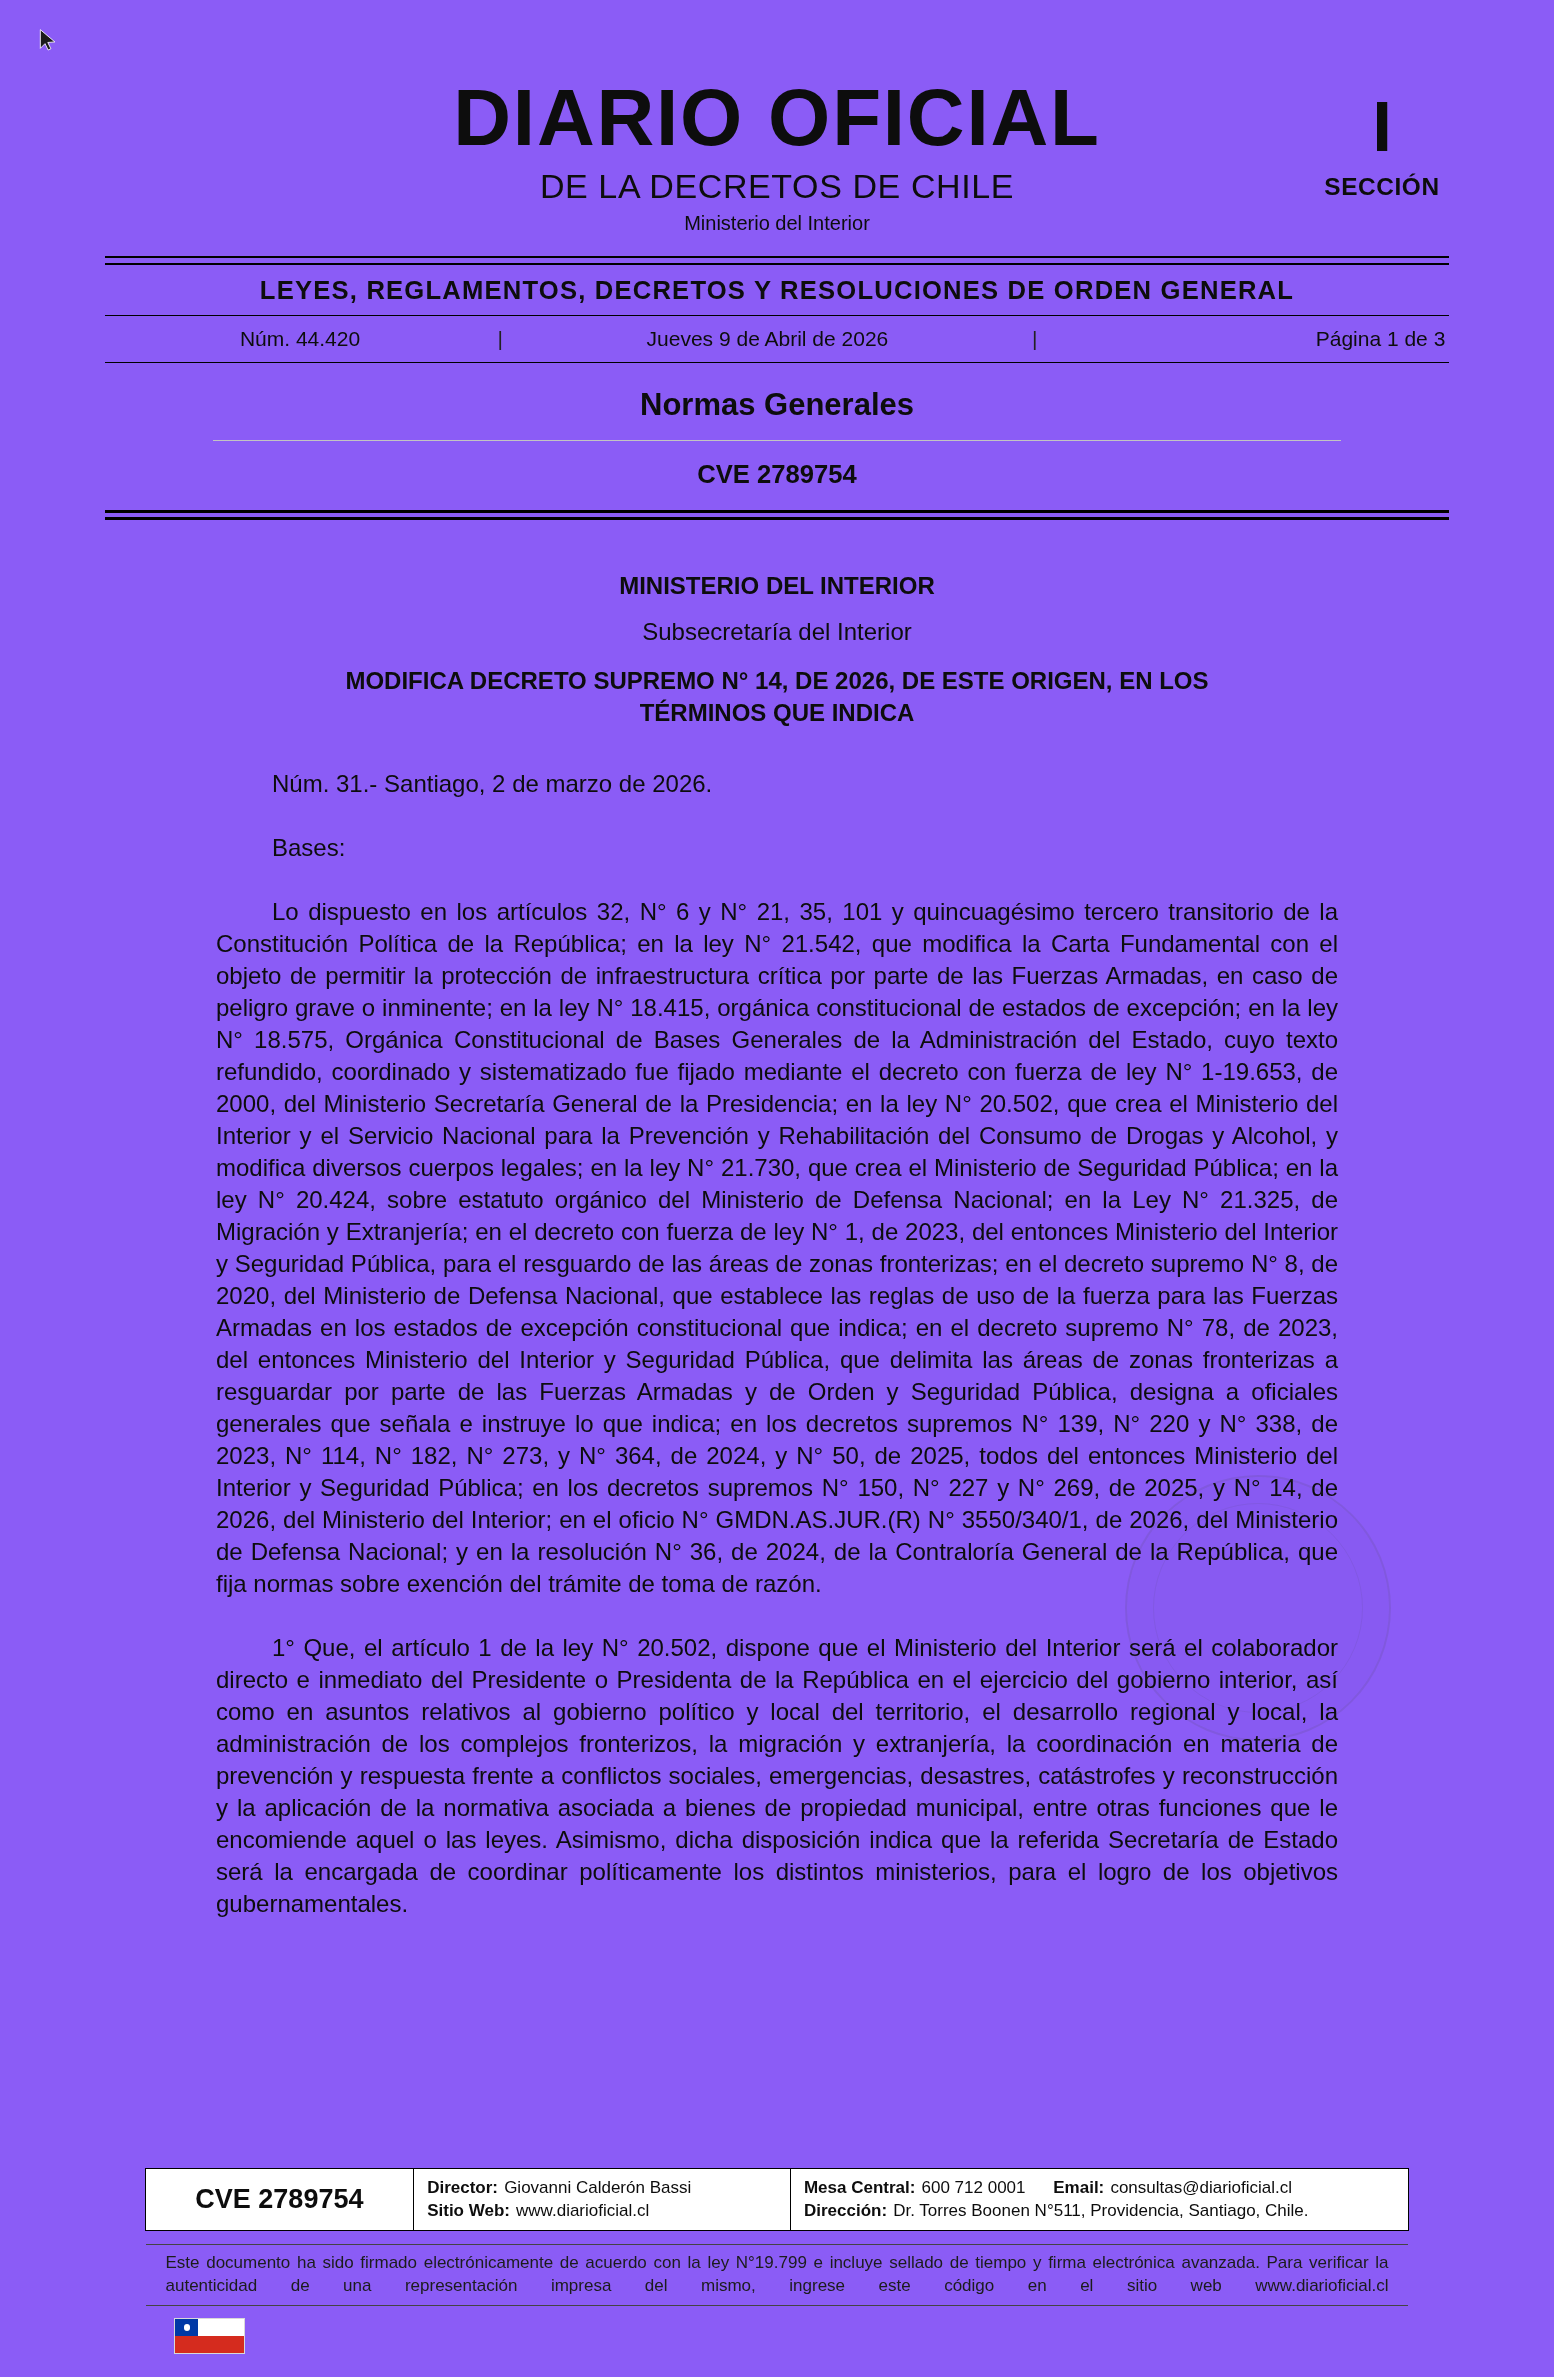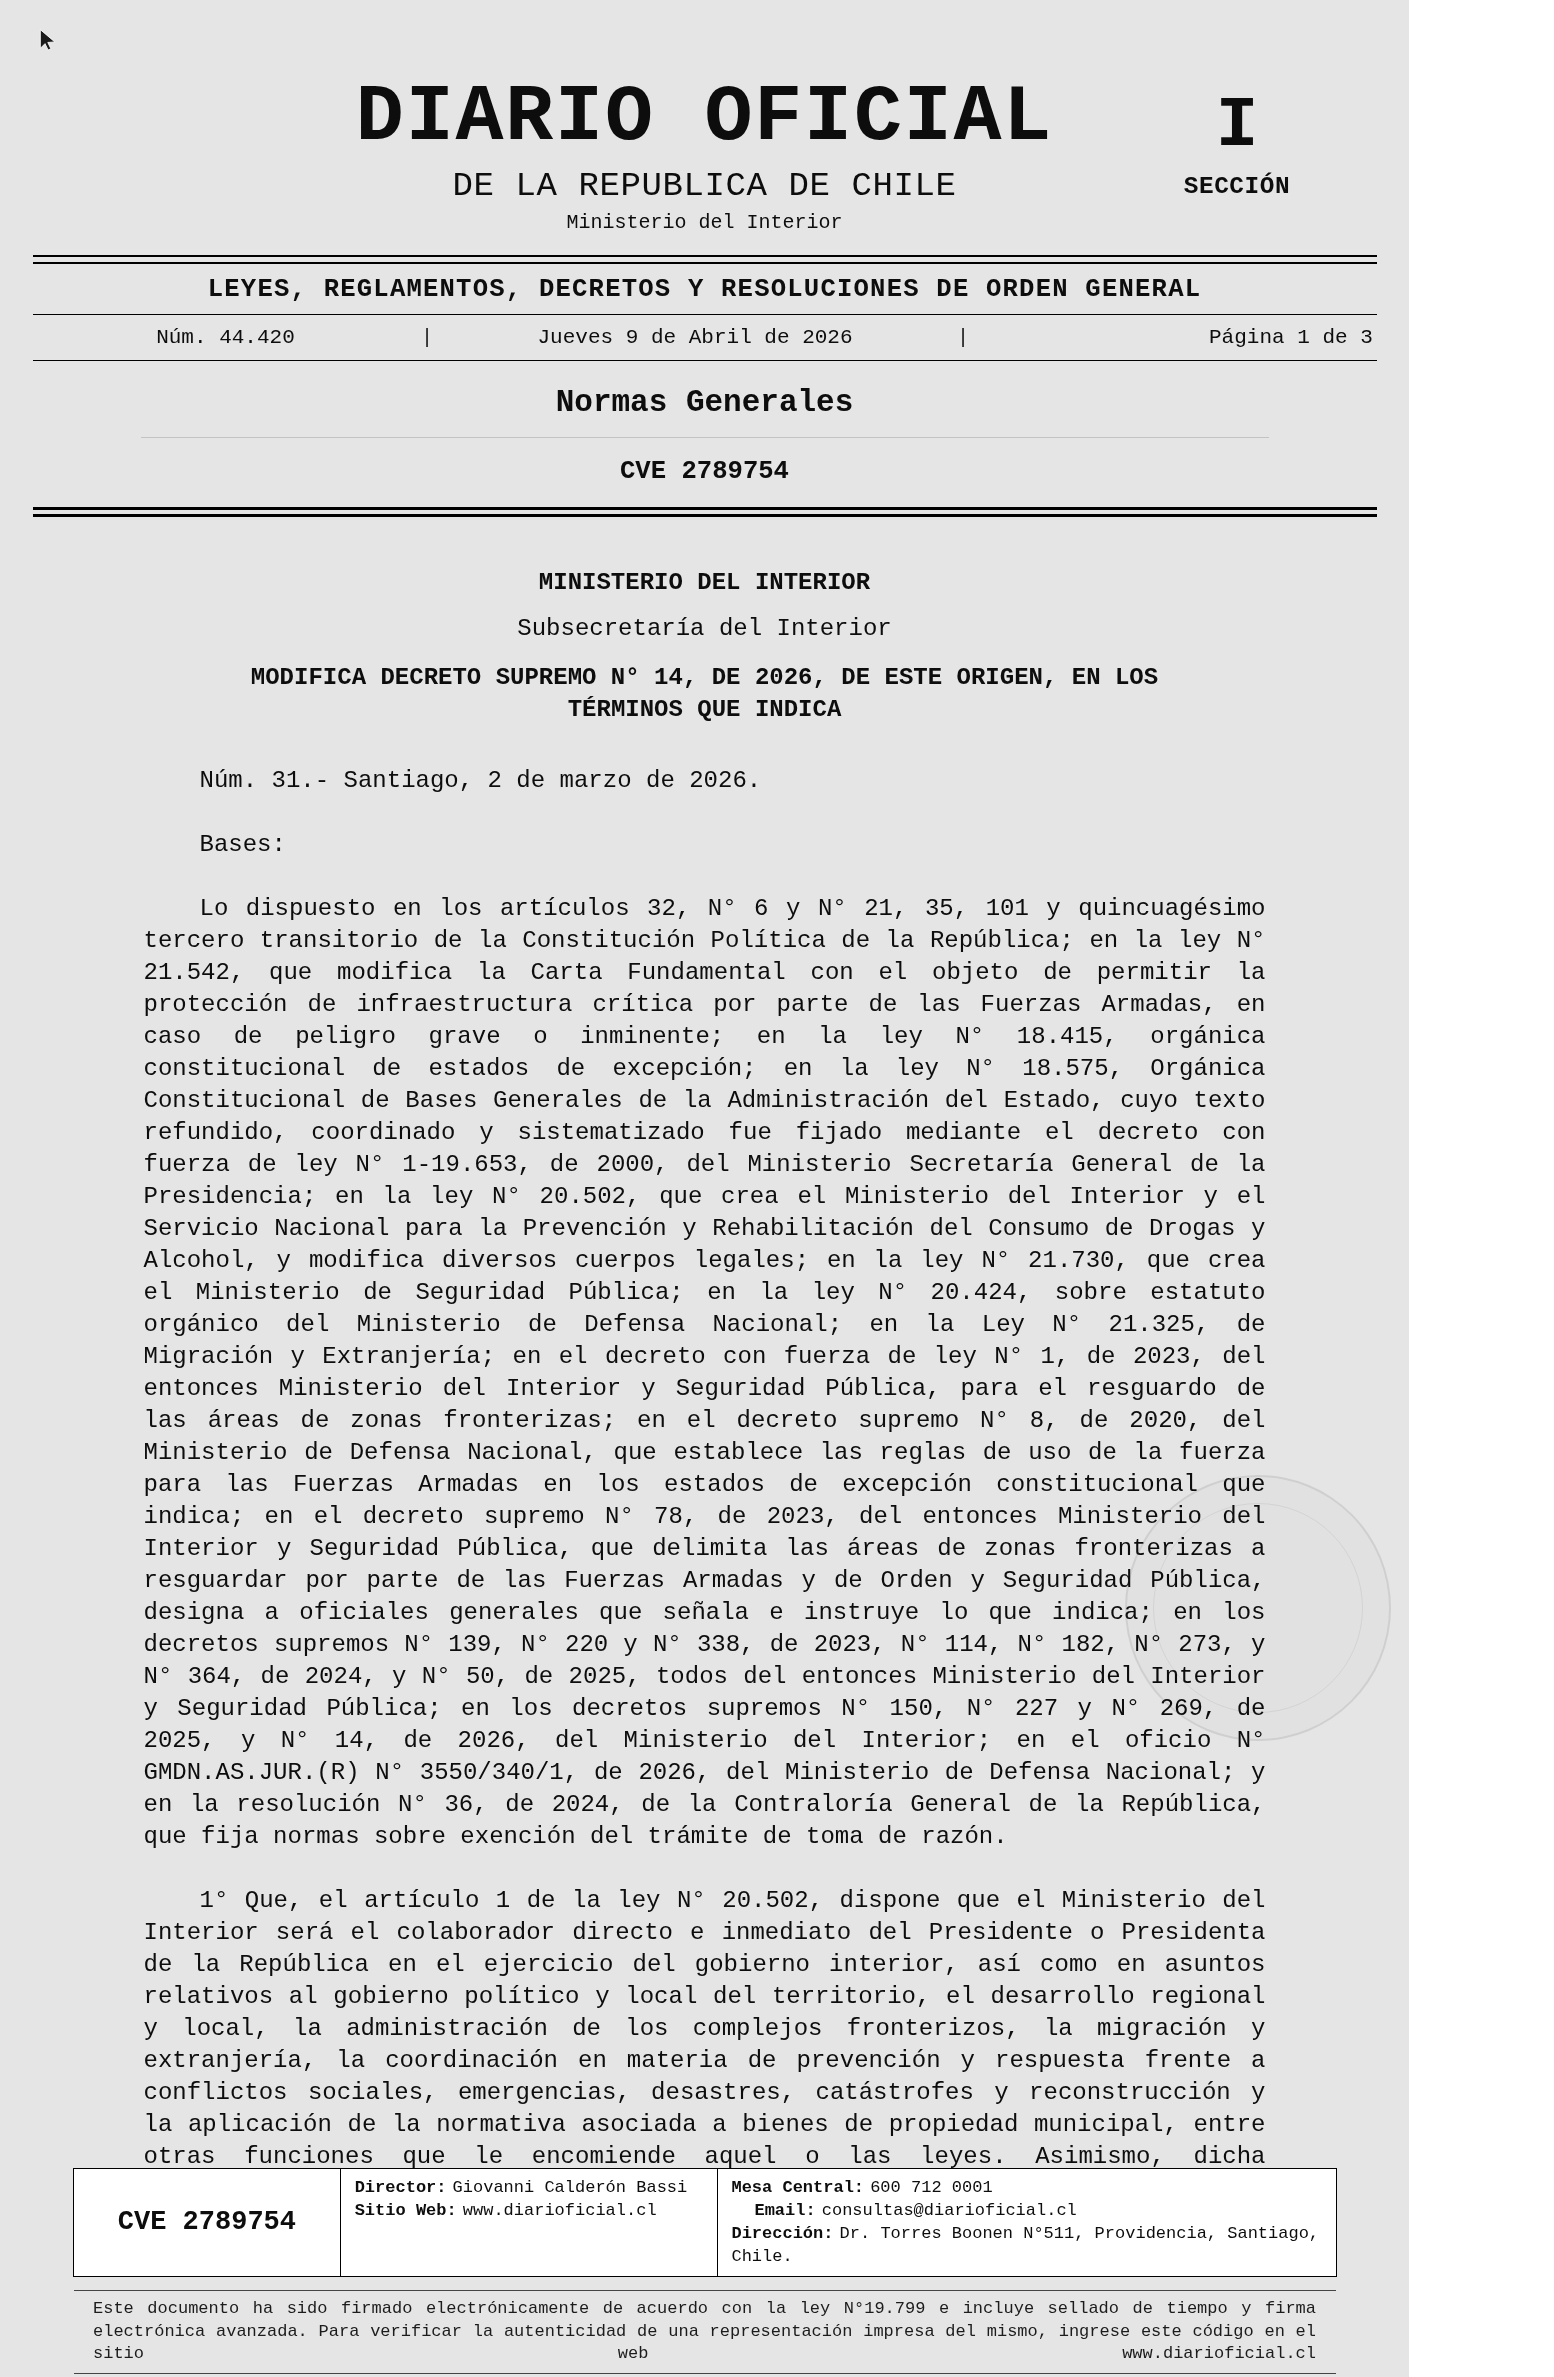--- a/index.html
+++ b/index.html
@@ -1,23 +1,23 @@
 <!DOCTYPE html>
 <html style="font-size:9.8px"><head>
 <meta charset="utf-8">
 <style>
   html, body { margin: 0; padding: 0; }
   body { background: #ffffff; width: 1554px; }
   .page {
     position: relative;
-    width: 1409px;
+    width: 1554px;
     height: 2377px;
-    background: #e5e5e5;
+    background: #8b5cf6;
     color: #0d0d0d;
-    font-family: Liberation Mono, monospace;
+    font-family: Liberation Sans, sans-serif;
     overflow: hidden;
   }
   .content { width: 1344px; margin: 0 auto; }
 
   
   .cursor-mark { position: absolute; top: 27px; left: 35px; width: 25.6px; height: 25.6px; }
 
   
   .masthead { position: relative; text-align: center; padding-top: 78px; }
   .masthead-title { font-size: 80px; font-weight: bold; line-height: 1; letter-spacing: 1.8px; }
@@ -89,21 +89,21 @@
 <div class="page">
 
   <div class="cursor-mark">
     <svg width="25.6" height="25.6" viewBox="0 0 24 24">
       <path d="M5 2.5 L5 20 L9.4 15.6 L12.3 21.6 L14.9 20.4 L12 14.5 L18.6 14 Z" fill="#1b1b1b" stroke="#ffffff" stroke-width="0.8"></path>
     </svg>
   </div>
 
   <header class="masthead">
     <div class="masthead-title">DIARIO OFICIAL</div>
-    <div class="masthead-subtitle">DE LA REPUBLICA DE CHILE</div>
+    <div class="masthead-subtitle">DE LA DECRETOS DE CHILE</div>
     <div class="masthead-ministry">Ministerio del Interior</div>
     <div class="section-block">
       <div class="section-numeral">I</div>
       <div class="section-label">SECCIÓN</div>
     </div>
   </header>
 
   <div class="content">
     <div class="rule-double"></div>
     <div class="banner">LEYES, REGLAMENTOS, DECRETOS Y RESOLUCIONES DE ORDEN GENERAL</div>

